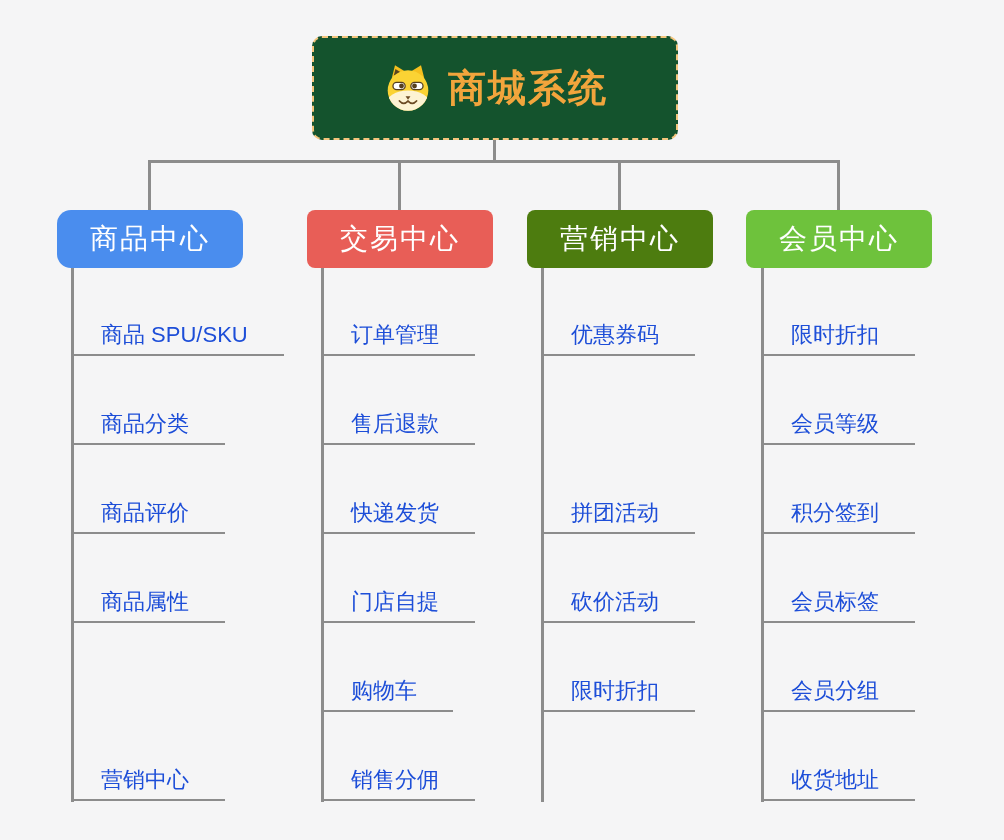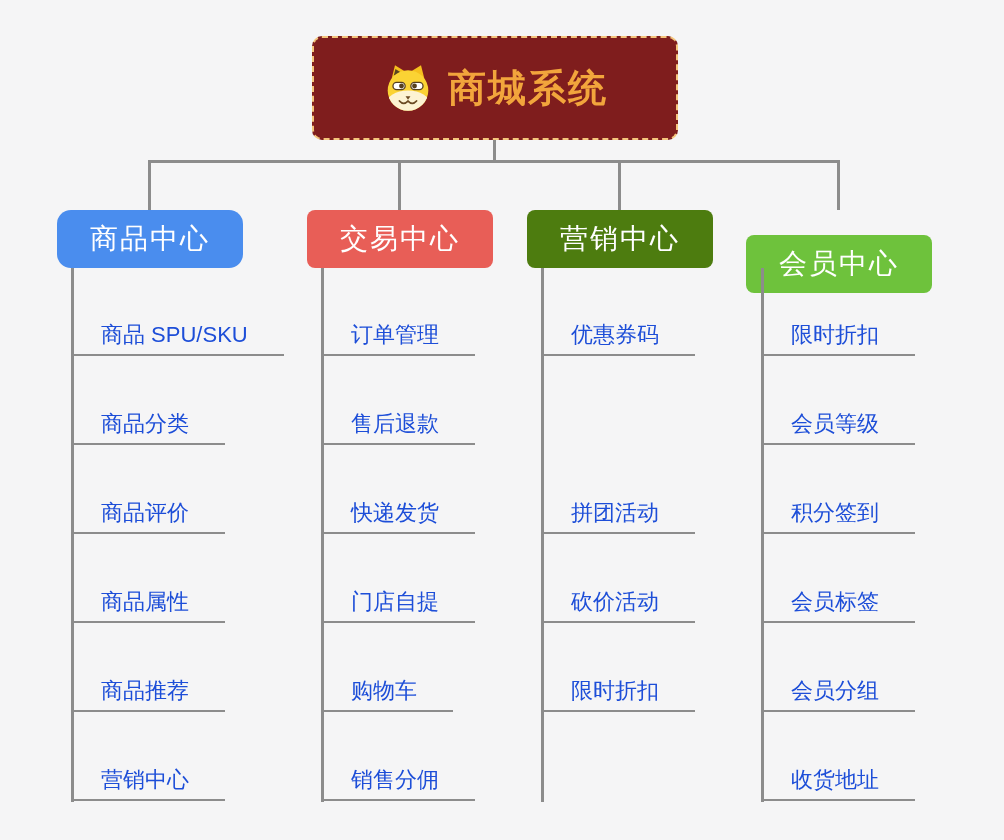--- a/index.html
+++ b/index.html
@@ -4,21 +4,21 @@
 <style>
   html,body{margin:0;padding:0;}
   body{
     width:1004px;height:840px;position:relative;overflow:hidden;
     background:#f5f5f6;
     font-family:"Liberation Sans","DejaVu Sans",sans-serif;
   }
   
   .root-node{
     position:absolute;left:312px;top:36px;width:366px;height:104px;
-    background:#7f1d1d;border:2px dashed #f4c57c;border-radius:10px;
+    background:#14532d;border:2px dashed #f4c57c;border-radius:10px;
     display:flex;align-items:center;justify-content:center;gap:14px;
     box-sizing:border-box;
   }
   .root-title{
     font-size:38px;font-weight:bold;color:#f2a53c;letter-spacing:2px;
   }
   .doge{width:52px;height:52px;flex:0 0 auto;}
   
   .line{position:absolute;background:#8c8c8c;}
   .stem{left:493px;top:140px;width:3px;height:22px;}
@@ -75,28 +75,27 @@
 <div class="line stem"></div>
 <div class="line hbar"></div>
 <div class="line drop d0"></div>
 <div class="line drop d1"></div>
 <div class="line drop d2"></div>
 <div class="line drop d3"></div>
 
 <div class="branch-box b0" style="background-color: rgb(74, 141, 238);">商品中心</div>
 <div class="branch-box b1" style="background-color: rgb(232, 94, 87);">交易中心</div>
 <div class="branch-box b2" style="background-color: #4d7c0f;">营销中心</div>
-<div class="branch-box b3" style="background-color: rgb(110, 194, 60); margin-top: 25px;">会员中心</div>
+<div class="branch-box b3" style="background-color: rgb(110, 194, 60);">会员中心</div>
 
 <div class="branch-col c0">
   <div class="leaf r0">商品 SPU/SKU</div>
   <div class="leaf r1">商品分类</div>
   <div class="leaf r2">商品评价</div>
   <div class="leaf r3">商品属性</div>
-  <div class="leaf r4">商品推荐</div>
   <div class="leaf r5">营销中心</div>
 </div>
 
 <div class="branch-col c1">
   <div class="leaf r0">订单管理</div>
   <div class="leaf r1">售后退款</div>
   <div class="leaf r2">快递发货</div>
   <div class="leaf r3">门店自提</div>
   <div class="leaf r4">购物车</div>
   <div class="leaf r5">销售分佣</div>

